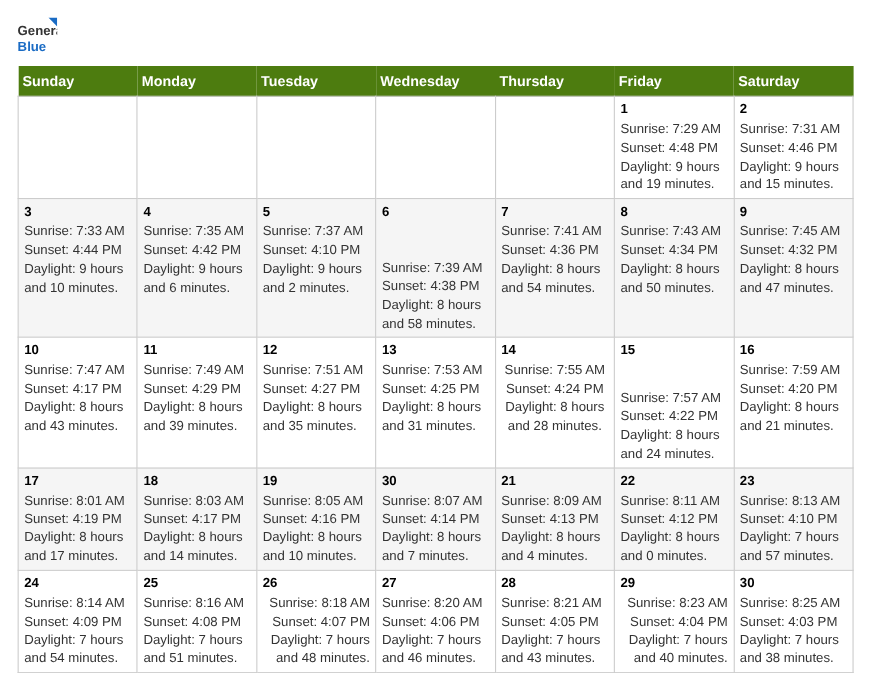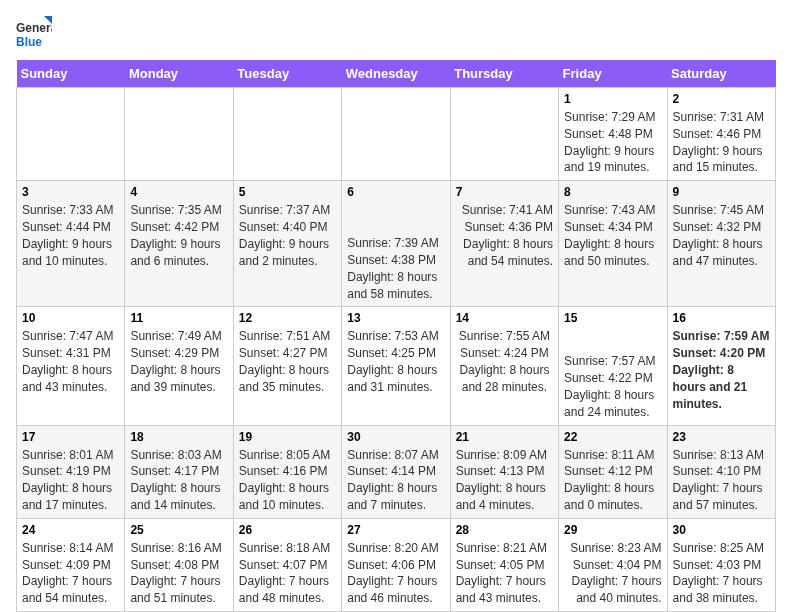--- a/index.html
+++ b/index.html
@@ -68,21 +68,21 @@
     .empty-cell {
       background: #f9f9f9;
     }
     tr:nth-child(even) td {
       background-color: #f5f5f5;
     }
     tr:nth-child(odd) td {
       background-color: #ffffff;
     }
     .calendar-table thead tr th {
-      background-color: #8b5cf6;
+      background-color: #4d7c0f;
       margin-left: 42px;
     }
   </style>
 </head>
 <body>
 
 <div>
   <div class="header-section">
     <div class="logo">
     <div style="display:flex;align-items:center;gap:2px;">
@@ -141,53 +141,53 @@
           </td>
           <td>
             <span class="cell-date">4</span>
             <div class="cell-info" style="white-space: pre-line;">Sunrise: 7:35 AM
 Sunset: 4:42 PM
 Daylight: 9 hours and 6 minutes.</div>
           </td>
           <td>
             <span class="cell-date">5</span>
             <div class="cell-info" style="white-space: pre-line;">Sunrise: 7:37 AM
-Sunset: 4:40 PM
+Sunset: 4:10 PM
 Daylight: 9 hours and 2 minutes.</div>
           </td>
           <td>
             <span class="cell-date">6</span>
             <div class="cell-info" style="white-space: pre-line; margin-top: 36px;">Sunrise: 7:39 AM
 Sunset: 4:38 PM
 Daylight: 8 hours and 58 minutes.</div>
           </td>
           <td>
             <span class="cell-date">7</span>
-            <div class="cell-info" style="white-space: pre-line; text-align: right;">Sunrise: 7:41 AM
+            <div class="cell-info" style="white-space: pre-line;">Sunrise: 7:41 AM
 Sunset: 4:36 PM
 Daylight: 8 hours and 54 minutes.</div>
           </td>
           <td>
             <span class="cell-date">8</span>
             <div class="cell-info" style="white-space: pre-line;">Sunrise: 7:43 AM
 Sunset: 4:34 PM
 Daylight: 8 hours and 50 minutes.</div>
           </td>
           <td>
             <span class="cell-date">9</span>
             <div class="cell-info" style="white-space: pre-line;">Sunrise: 7:45 AM
 Sunset: 4:32 PM
 Daylight: 8 hours and 47 minutes.</div>
           </td>
         </tr>
         <tr>
           <td>
             <span class="cell-date">10</span>
             <div class="cell-info" style="white-space: pre-line;">Sunrise: 7:47 AM
-Sunset: 4:31 PM
+Sunset: 4:17 PM
 Daylight: 8 hours and 43 minutes.</div>
           </td>
           <td>
             <span class="cell-date">11</span>
             <div class="cell-info" style="white-space: pre-line;">Sunrise: 7:49 AM
 Sunset: 4:29 PM
 Daylight: 8 hours and 39 minutes.</div>
           </td>
           <td>
             <span class="cell-date">12</span>
@@ -208,21 +208,21 @@
 Daylight: 8 hours and 28 minutes.</div>
           </td>
           <td>
             <span class="cell-date">15</span>
             <div class="cell-info" style="white-space: pre-line; margin-top: 28px;">Sunrise: 7:57 AM
 Sunset: 4:22 PM
 Daylight: 8 hours and 24 minutes.</div>
           </td>
           <td>
             <span class="cell-date">16</span>
-            <div class="cell-info" style="white-space: pre-line; font-weight: bold;">Sunrise: 7:59 AM
+            <div class="cell-info" style="white-space: pre-line;">Sunrise: 7:59 AM
 Sunset: 4:20 PM
 Daylight: 8 hours and 21 minutes.</div>
           </td>
         </tr>
         <tr>
           <td>
             <span class="cell-date">17</span>
             <div class="cell-info" style="white-space: pre-line;">Sunrise: 8:01 AM
 Sunset: 4:19 PM
 Daylight: 8 hours and 17 minutes.</div>
@@ -272,21 +272,21 @@
 Daylight: 7 hours and 54 minutes.</div>
           </td>
           <td>
             <span class="cell-date">25</span>
             <div class="cell-info" style="white-space: pre-line;">Sunrise: 8:16 AM
 Sunset: 4:08 PM
 Daylight: 7 hours and 51 minutes.</div>
           </td>
           <td>
             <span class="cell-date">26</span>
-            <div class="cell-info" style="white-space: pre-line;">Sunrise: 8:18 AM
+            <div class="cell-info" style="white-space: pre-line; text-align: right;">Sunrise: 8:18 AM
 Sunset: 4:07 PM
 Daylight: 7 hours and 48 minutes.</div>
           </td>
           <td>
             <span class="cell-date">27</span>
             <div class="cell-info" style="white-space: pre-line;">Sunrise: 8:20 AM
 Sunset: 4:06 PM
 Daylight: 7 hours and 46 minutes.</div>
           </td>
           <td>

